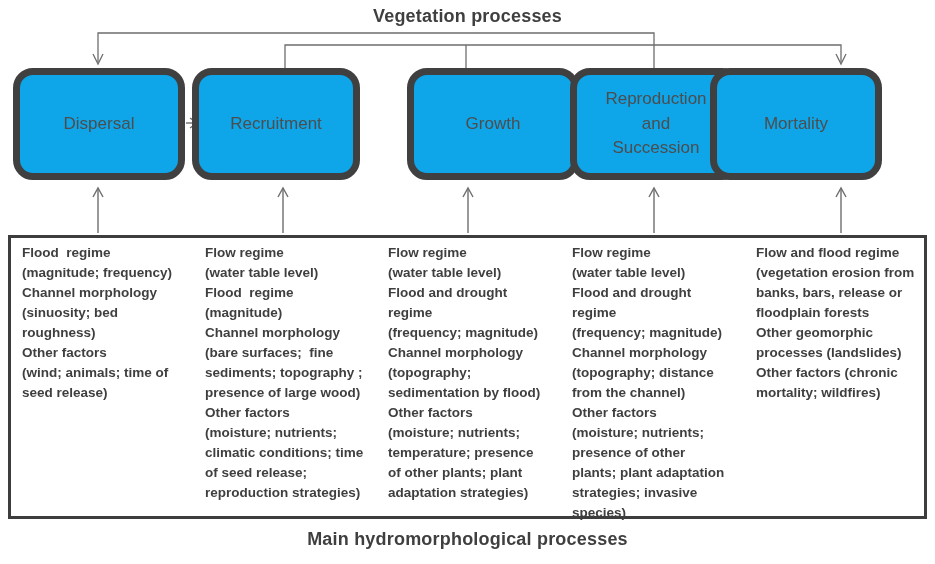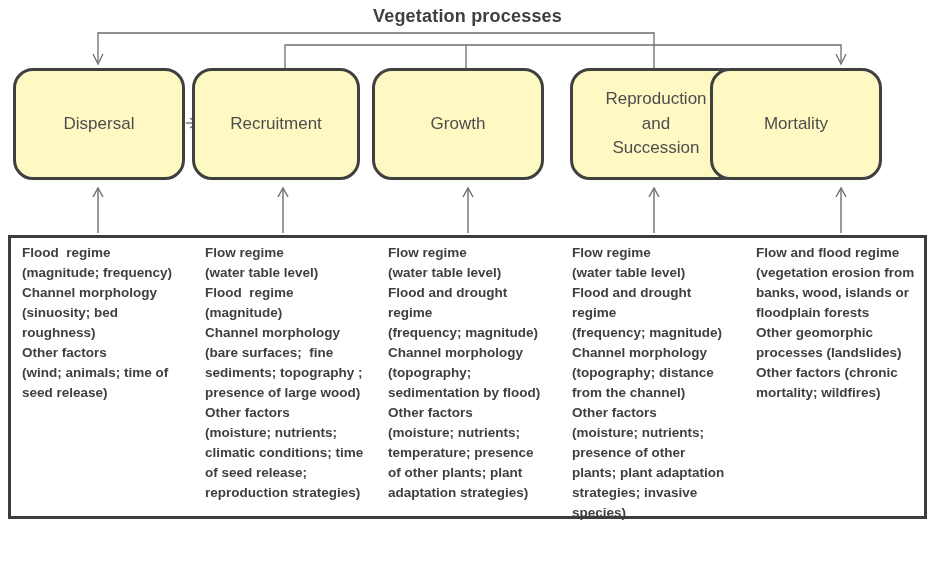--- a/index.html
+++ b/index.html
@@ -24,35 +24,35 @@
   }
   .title.top { top: 6px; }
   .title.bottom { top: 529px; }
 
   .pbox {
     position: absolute;
     top: 68px;
     height: 112px;
     width: 172px;
     box-sizing: border-box;
-    background: #fef9c3;
-    border: 3px solid #404040;
+    background: #0ea5e9;
+    border: 7px solid #404040;
     border-radius: 20px;
     display: flex;
     align-items: center;
     justify-content: center;
     text-align: center;
     font-size: 17px;
     color: #4d4d4d;
     line-height: 1.45;
     white-space: pre-line;
   }
   .pbox.b1 { left: 13px; align-items: center; }
   .pbox.b2 { left: 192px; width: 168px; }
-  .pbox.b3 { left: 372px; }
+  .pbox.b3 { left: 407px; }
   .pbox.b4 { left: 570px; }
   .pbox.b5 { left: 710px; }
 
   .connectors {
     position: absolute;
     left: 0; top: 0;
     width: 935px; height: 240px;
   }
 
   .bigbox {
@@ -171,21 +171,22 @@
 (topography; distance
 from the channel)
 Other factors
 (moisture; nutrients;
 presence of other
 plants; plant adaptation
 strategies; invasive
 species)</div>
   <div class="col c5">Flow and flood regime
 (vegetation erosion from
-banks, wood, islands or
+banks, bars, release or
 floodplain forests
 Other geomorphic
 processes (landslides)
 Other factors (chronic
 mortality; wildfires)</div>
 
+  <div class="title bottom">Main hydromorphological processes</div>
 
 </div>
 
 </body></html>

